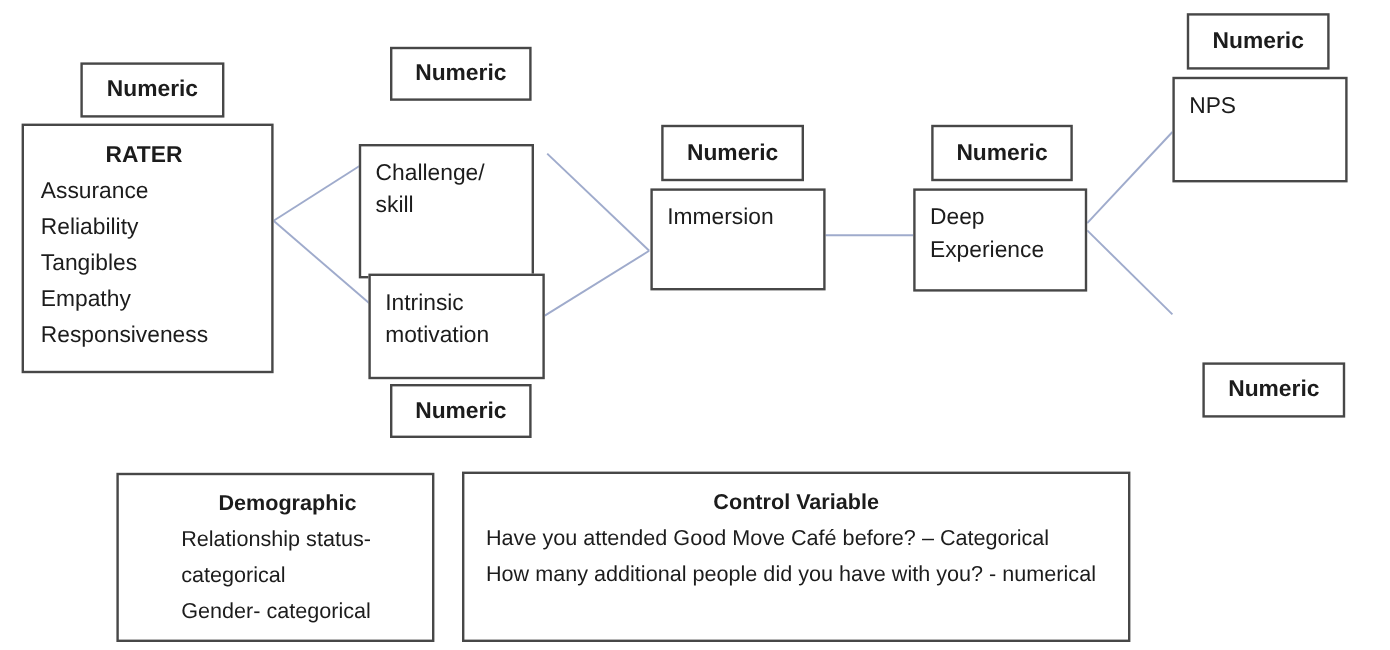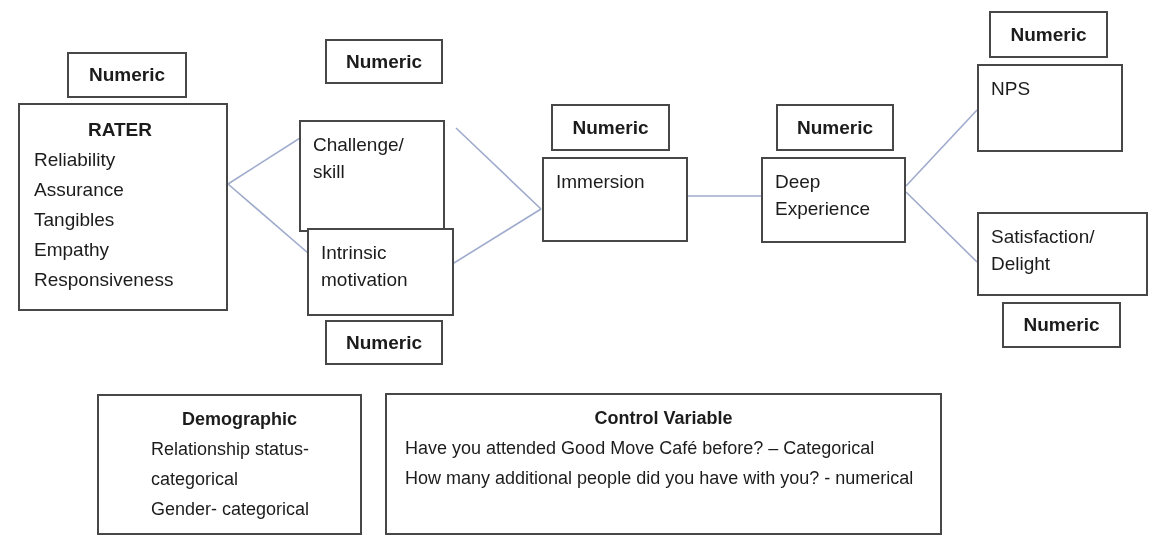--- a/index.html
+++ b/index.html
@@ -81,43 +81,41 @@
   <div class="box numeric" style="left:325px; top:39px; width:118px; height:45px;">Numeric</div>
   <div class="box numeric" style="left:325px; top:320px; width:118px; height:45px;">Numeric</div>
   <div class="box numeric" style="left:551px; top:104px; width:119px; height:47px;">Numeric</div>
   <div class="box numeric" style="left:776px; top:104px; width:118px; height:47px;">Numeric</div>
   <div class="box numeric" style="left:989px; top:11px; width:119px; height:47px;">Numeric</div>
   <div class="box numeric" style="left:1002px; top:302px; width:119px; height:46px;">Numeric</div>
 
   <div class="box rater-box" style="left:18px; top:103px; width:210px; height:208px; font-size:19px;">
     <div class="node-title">RATER</div>
     <div class="rater-items">
+      <div>Assurance</div>
       <div>Reliability</div>
-      <div>Assurance</div>
       <div>Tangibles</div>
       <div>Empathy</div>
       <div>Responsiveness</div>
     </div>
   </div>
 
   <div class="box node pre" style="left:299px; top:88px; width:146px; height:112px;margin-top:32px;">Challenge/
 skill</div>
 
   <div class="box node pre" style="left:307px; top:228px; width:147px; height:88px;">Intrinsic
 motivation</div>
 
   <div class="box node" style="left:542px; top:157px; width:146px; height:85px;">Immersion</div>
 
   <div class="box node pre" style="left:761px; top:157px; width:145px; height:86px;">Deep
 Experience</div>
 
   <div class="box node" style="left:977px; top:64px; width:146px; height:88px;">NPS</div>
 
-  <div class="box node pre" style="left:977px; top:212px; width:171px; height:84px;">Satisfaction/
-Delight</div>
 
   <div class="box bottom-box" style="left:97px; top:394px; width:265px; height:141px;padding-left:20px;">
     <div class="node-title">Demographic</div>
     <div class="demo-items">
       <div class="pre">Relationship status-
 categorical</div>
       <div>Gender- categorical</div>
     </div>
   </div>
 

